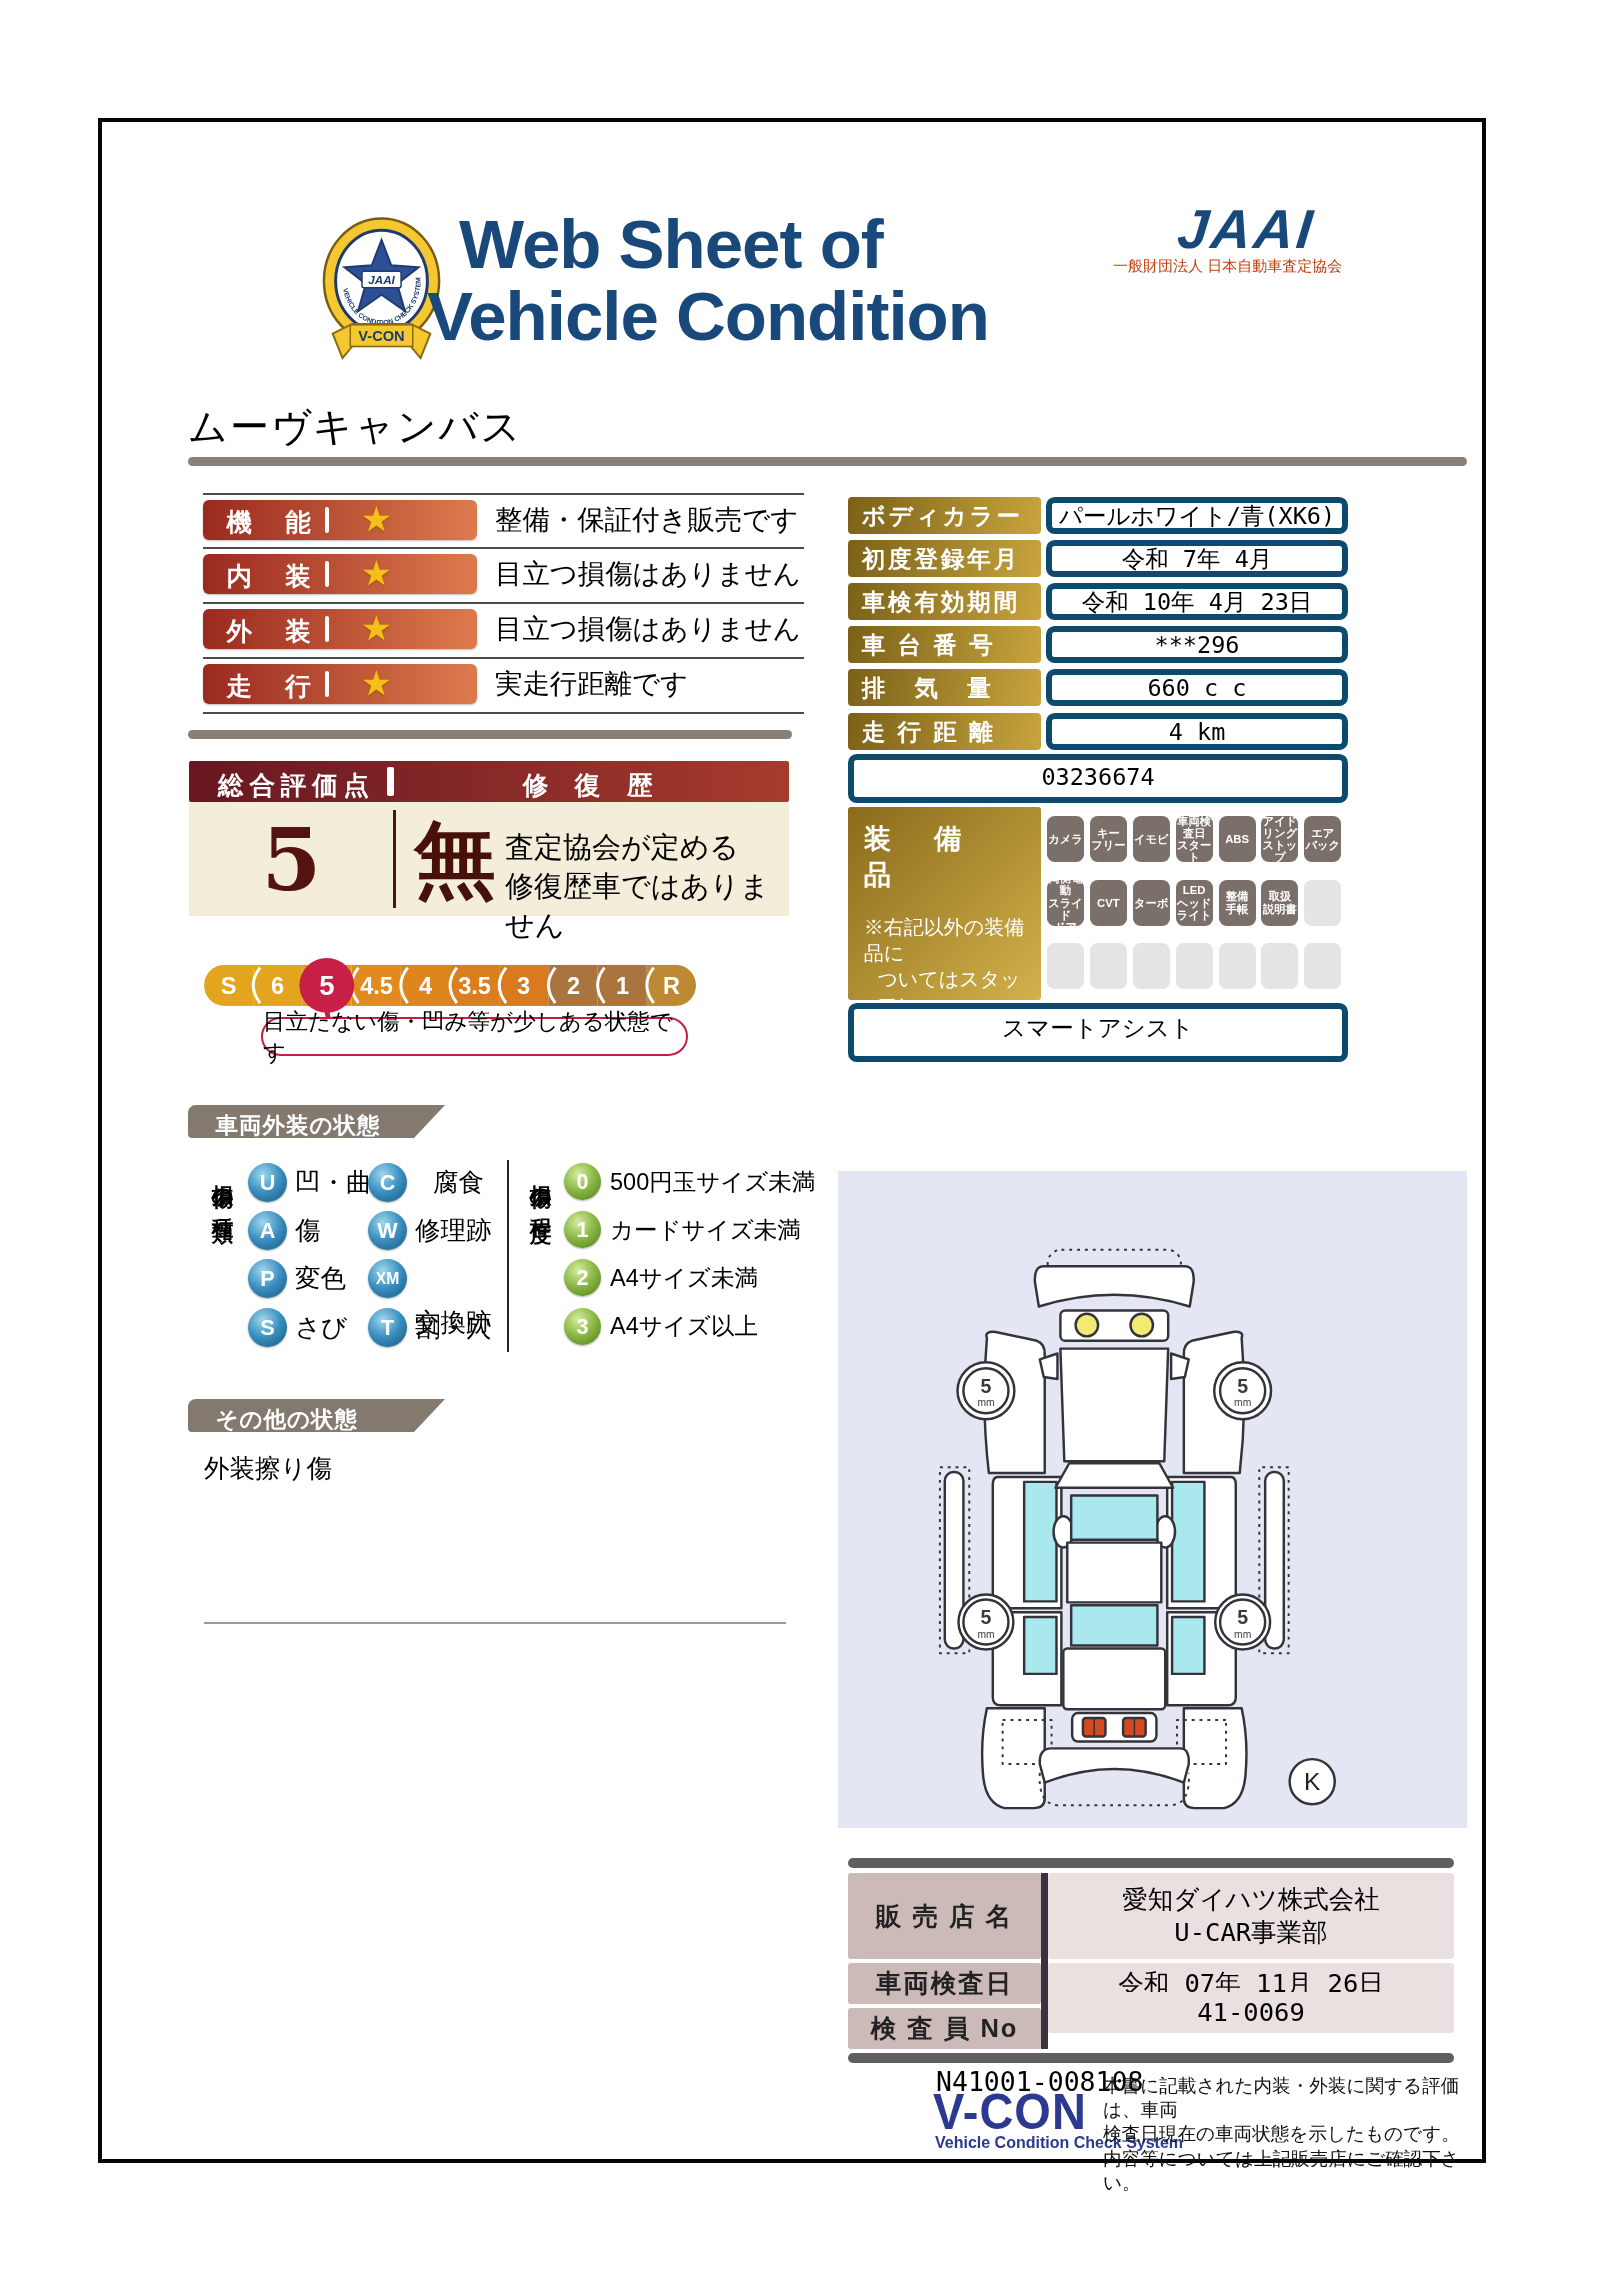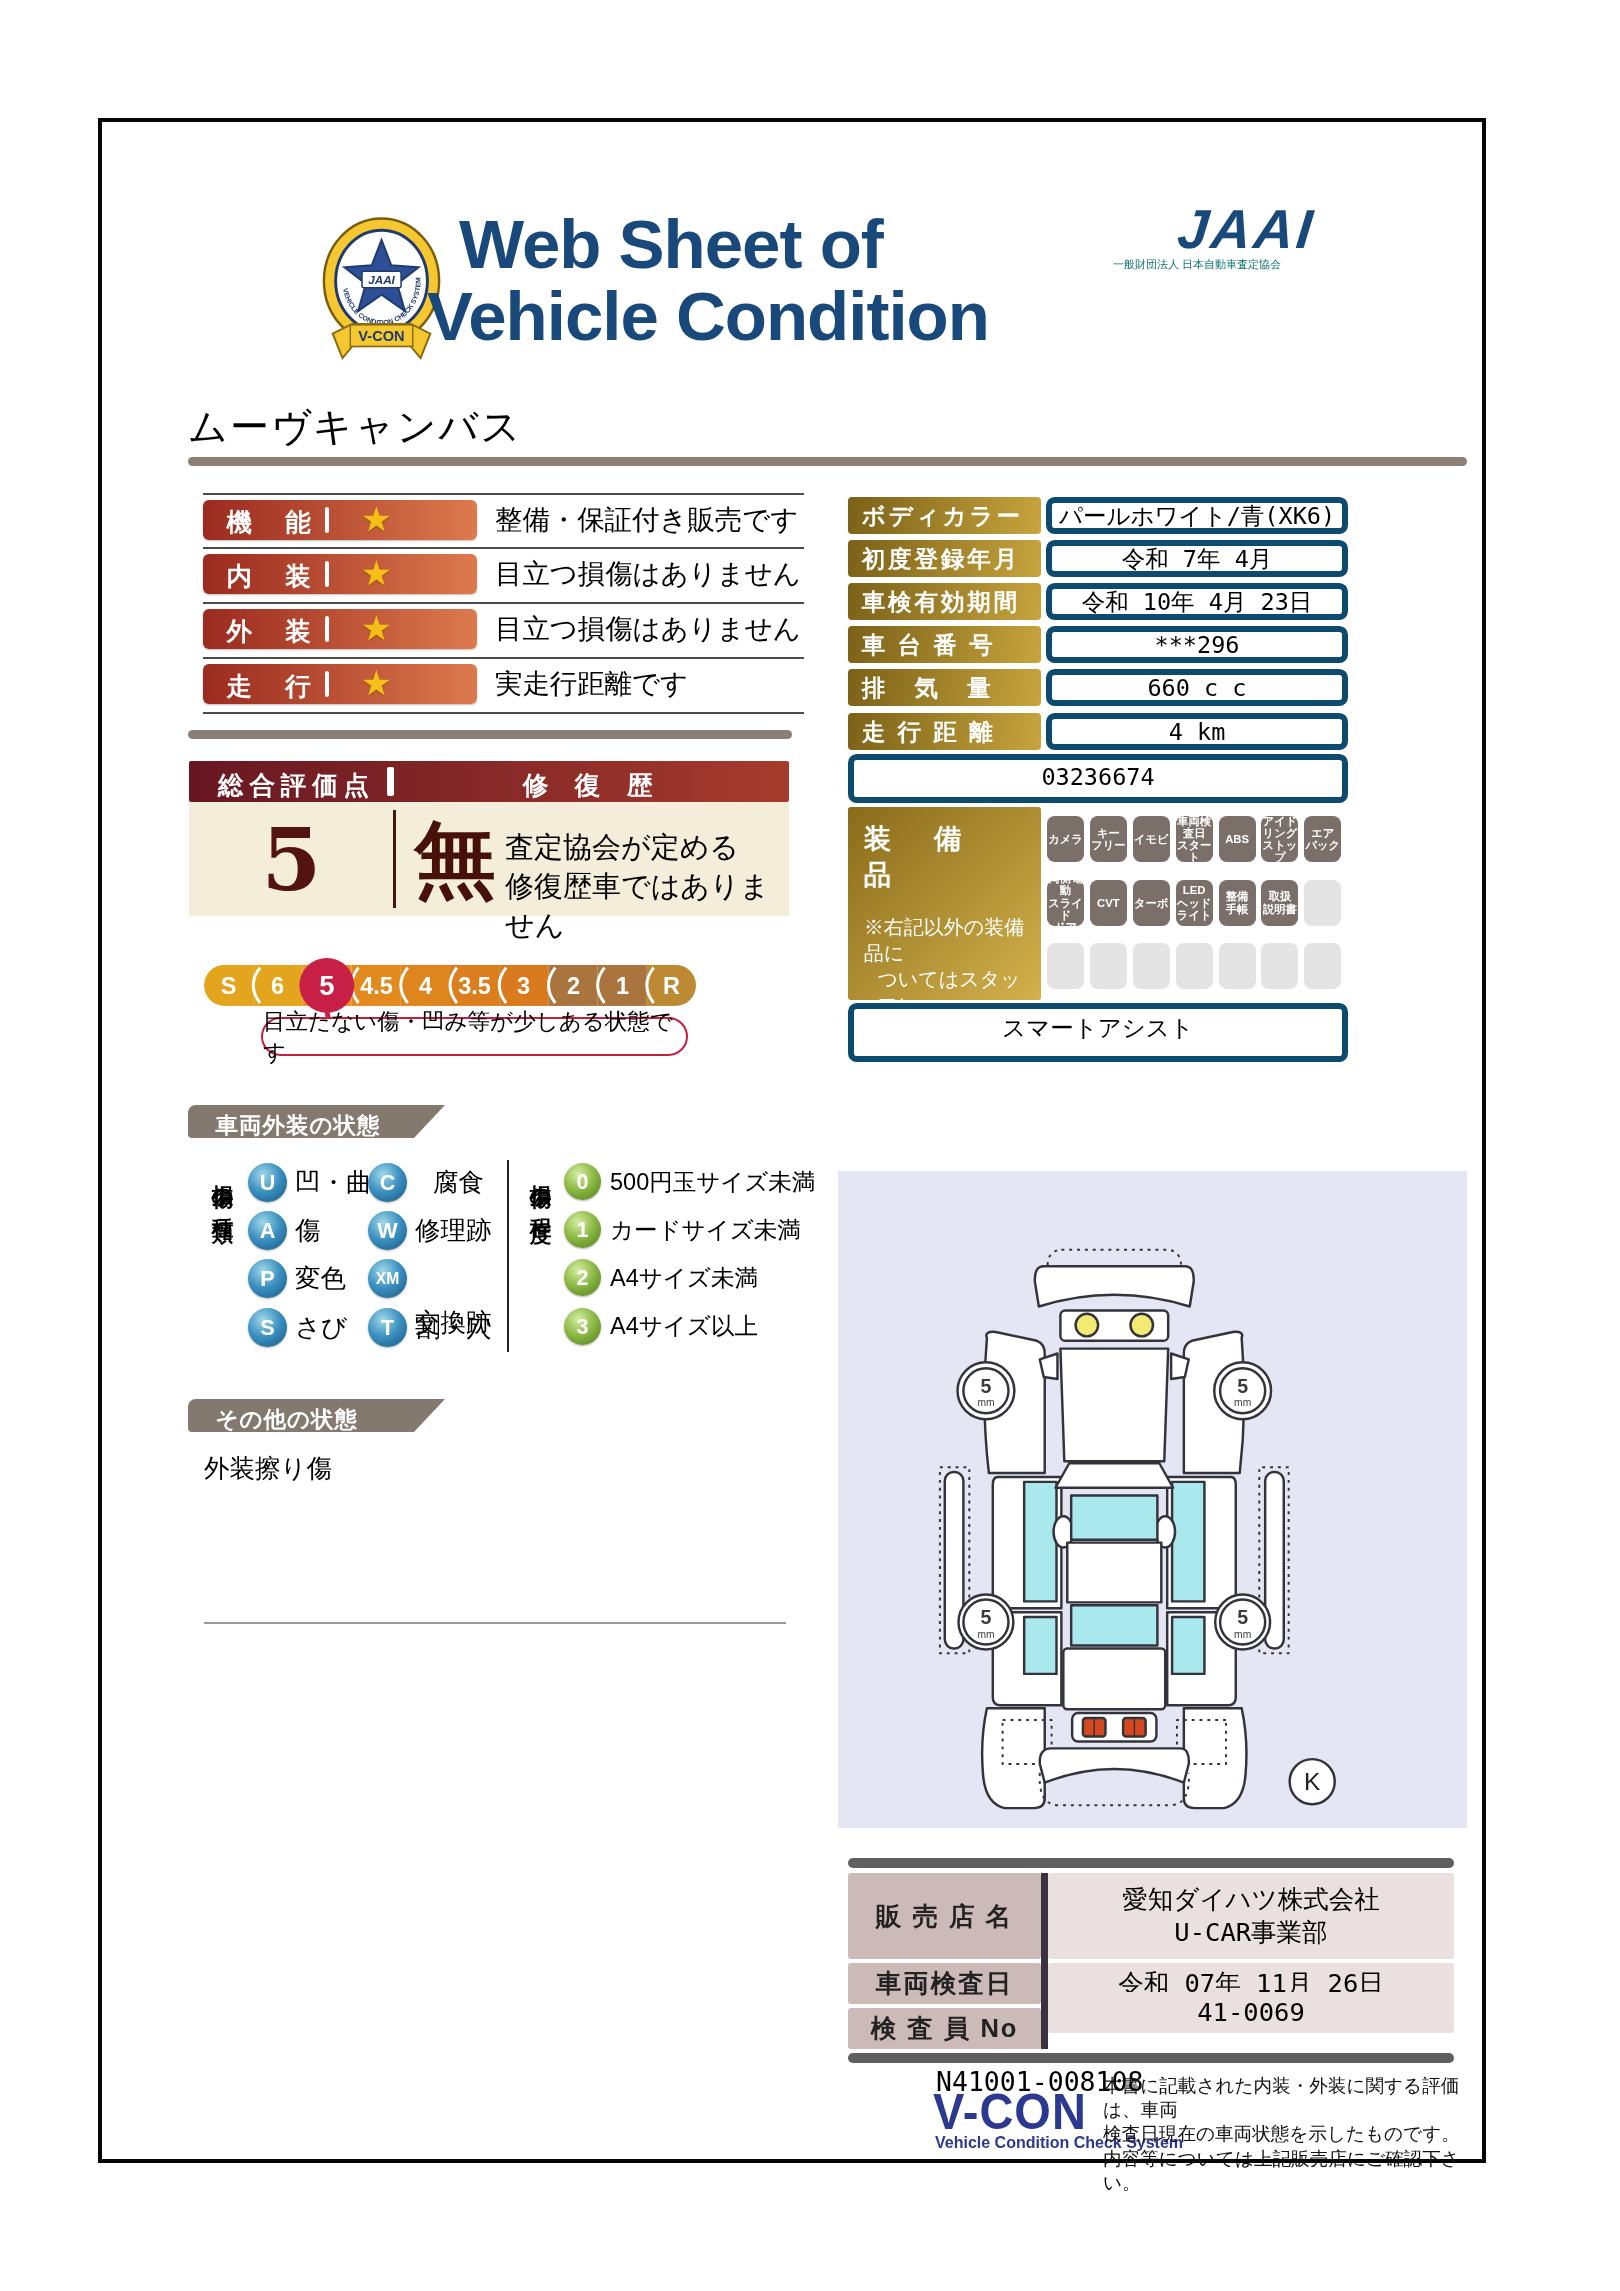--- a/index.html
+++ b/index.html
@@ -2,21 +2,21 @@
 <html><head>
 <meta charset="utf-8">
 <style>
   html,body{margin:0;padding:0;background:#ffffff;}
   body{font-family:"Liberation Sans",sans-serif;color:#000;}
   .page{position:relative;width:1620px;height:2292px;background:#fff;overflow:hidden;}
   .abs{position:absolute;}
   .frame{position:absolute;box-sizing:border-box;left:98px;top:118px;width:1388px;height:2045px;border:4.9px solid #060606;}
   .title{font-weight:bold;color:#19497b;font-size:69px;letter-spacing:-1px;line-height:1;}
   .jaai-logo{font-weight:bold;font-style:italic;color:#19497b;font-size:55px;line-height:1;letter-spacing:2.9px;transform:skewX(-6deg);}
-  .jaai-org{font-size:11px;color:#0f766e;}
+  .jaai-org{font-size:15px;color:#c2410c;}
   .vehicle-name{font-size:39px;color:#000;letter-spacing:2px;}
   .rule{background:#8a8078;border-radius:4.9px;}
   .sep{background:#4b4b4b;}
   .pill{background:linear-gradient(90deg,#9a2a1f,#dd7a4d);border-radius:5.9px;color:#fff;display:flex;align-items:flex-end;font-weight:bold;box-shadow:0 1px 2px rgba(0,0,0,.25);}
   .pill .plabel{padding-left:23.5px;font-size:25.5px;letter-spacing:3.9px;}
   .pill .pbar{position:absolute;left:122px;top:6.9px;width:3.9px;height:26.5px;background:#fff;border-radius:2px;}
   .pill .pstar{position:absolute;left:145px;top:0;width:57px;height:40px;line-height:40px;text-align:center;font-size:31px;color:#f6be19;text-shadow:0 1px 2px #8a5c00;}
   .rcomment{font-size:27.4px;color:#000;line-height:40px;white-space:nowrap;}
   .ov-header{background:linear-gradient(90deg,#671722,#a63b2d);color:#fff;font-weight:bold;border-radius:2px;}
   .ov-content{background:#f3edd9;}

